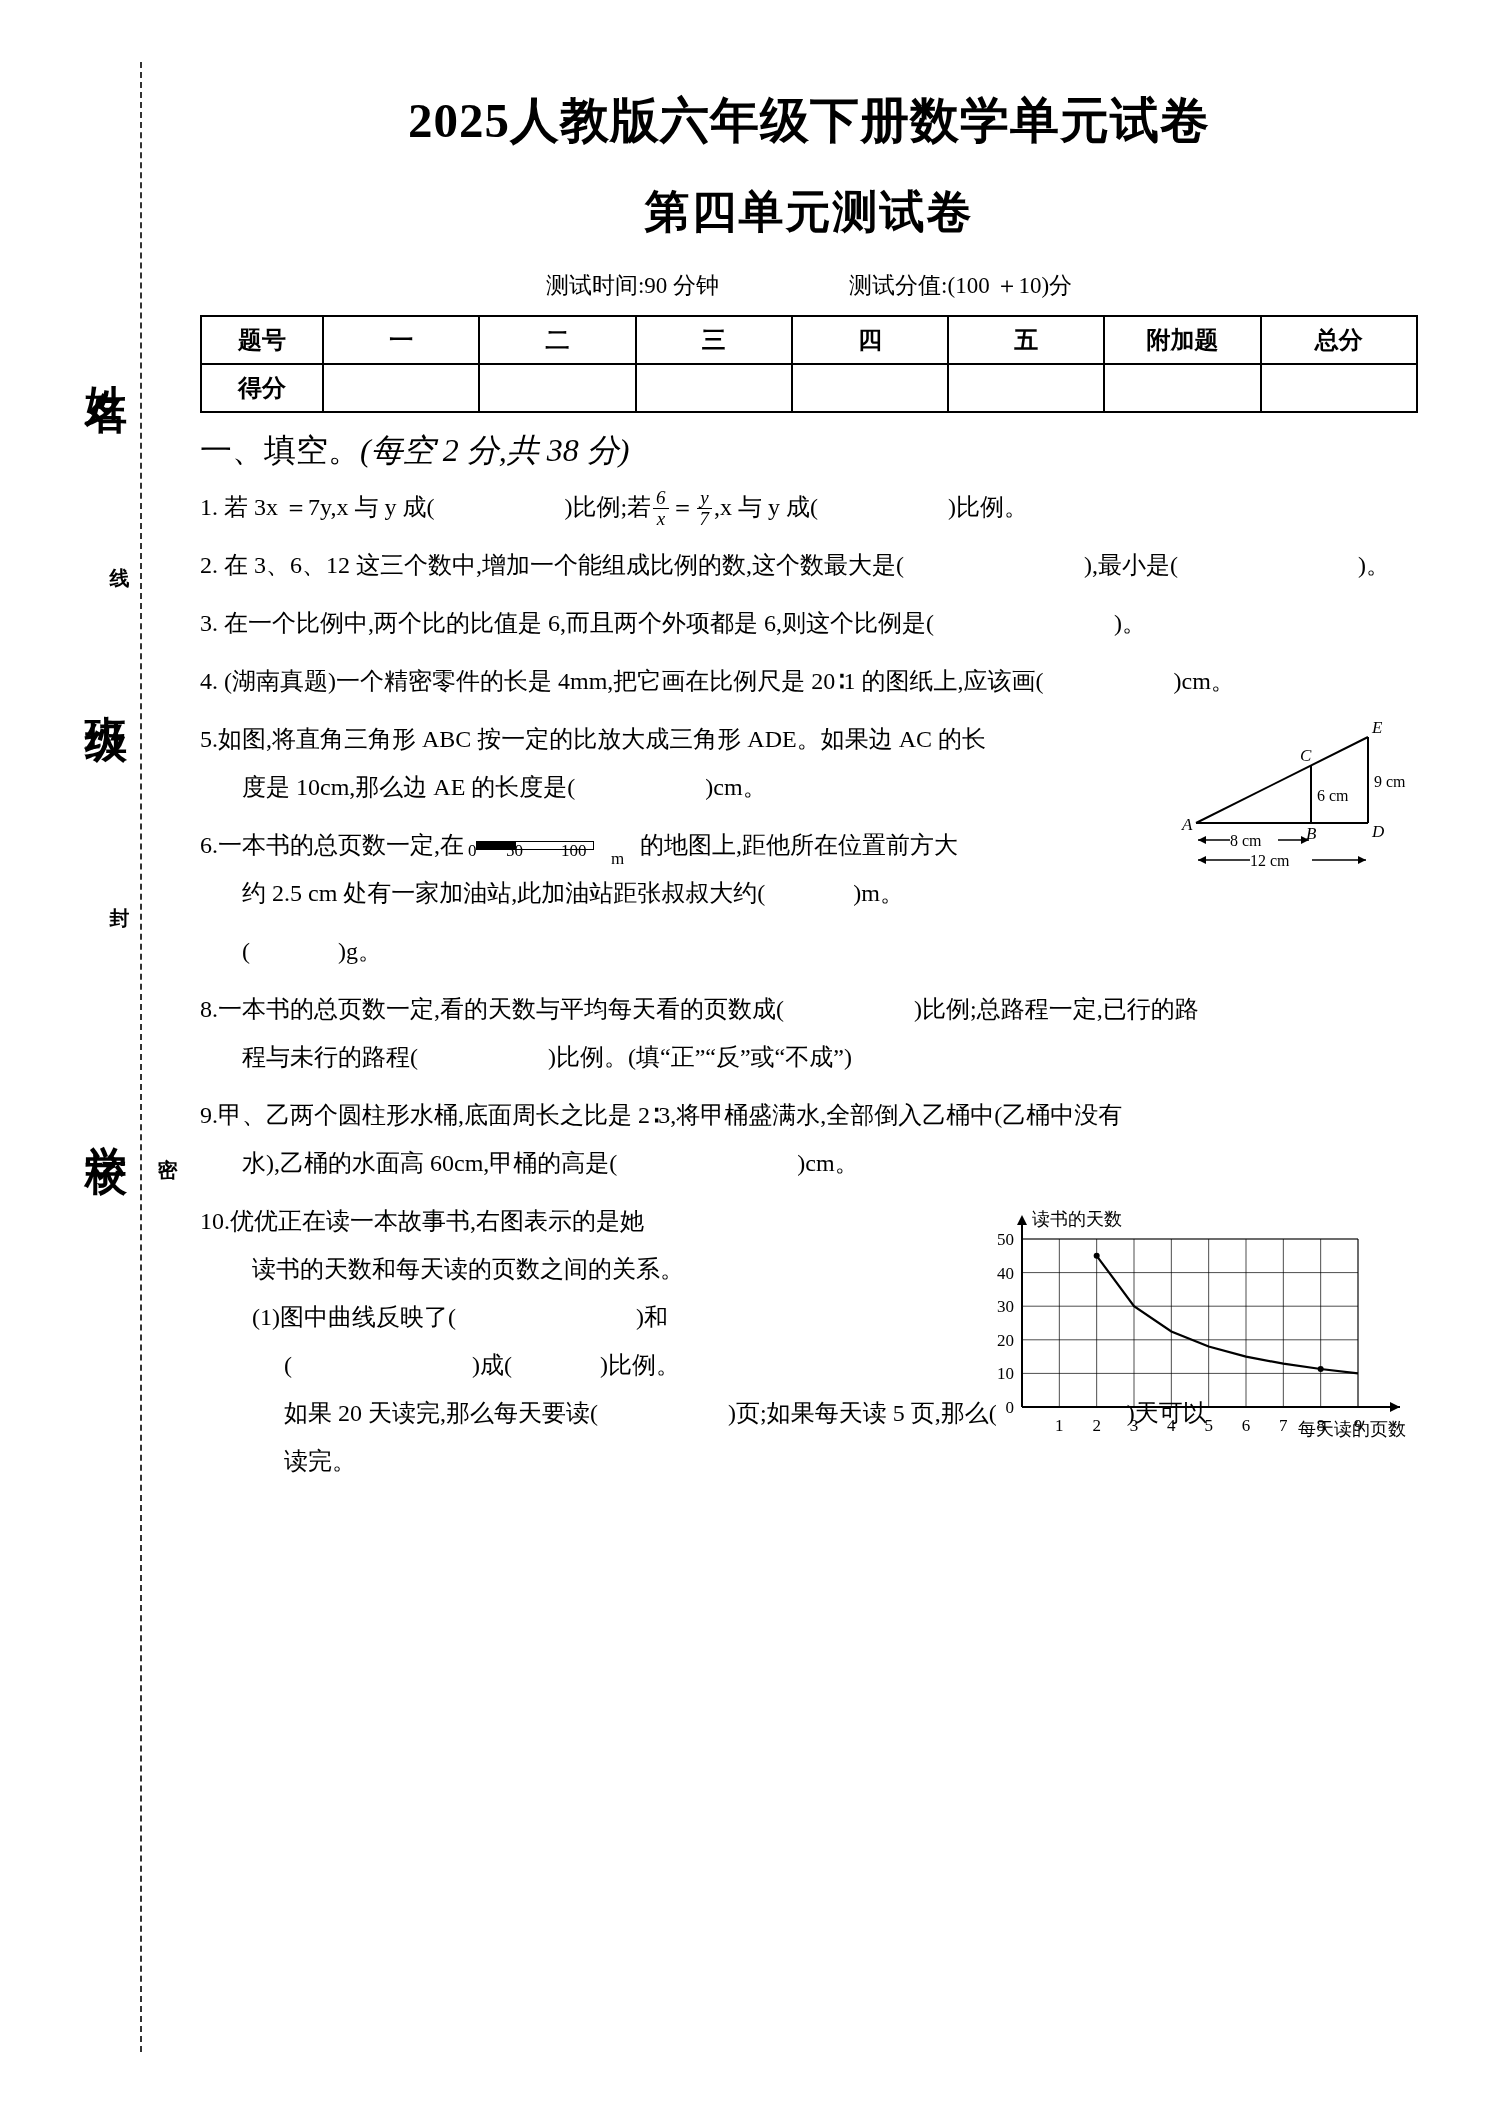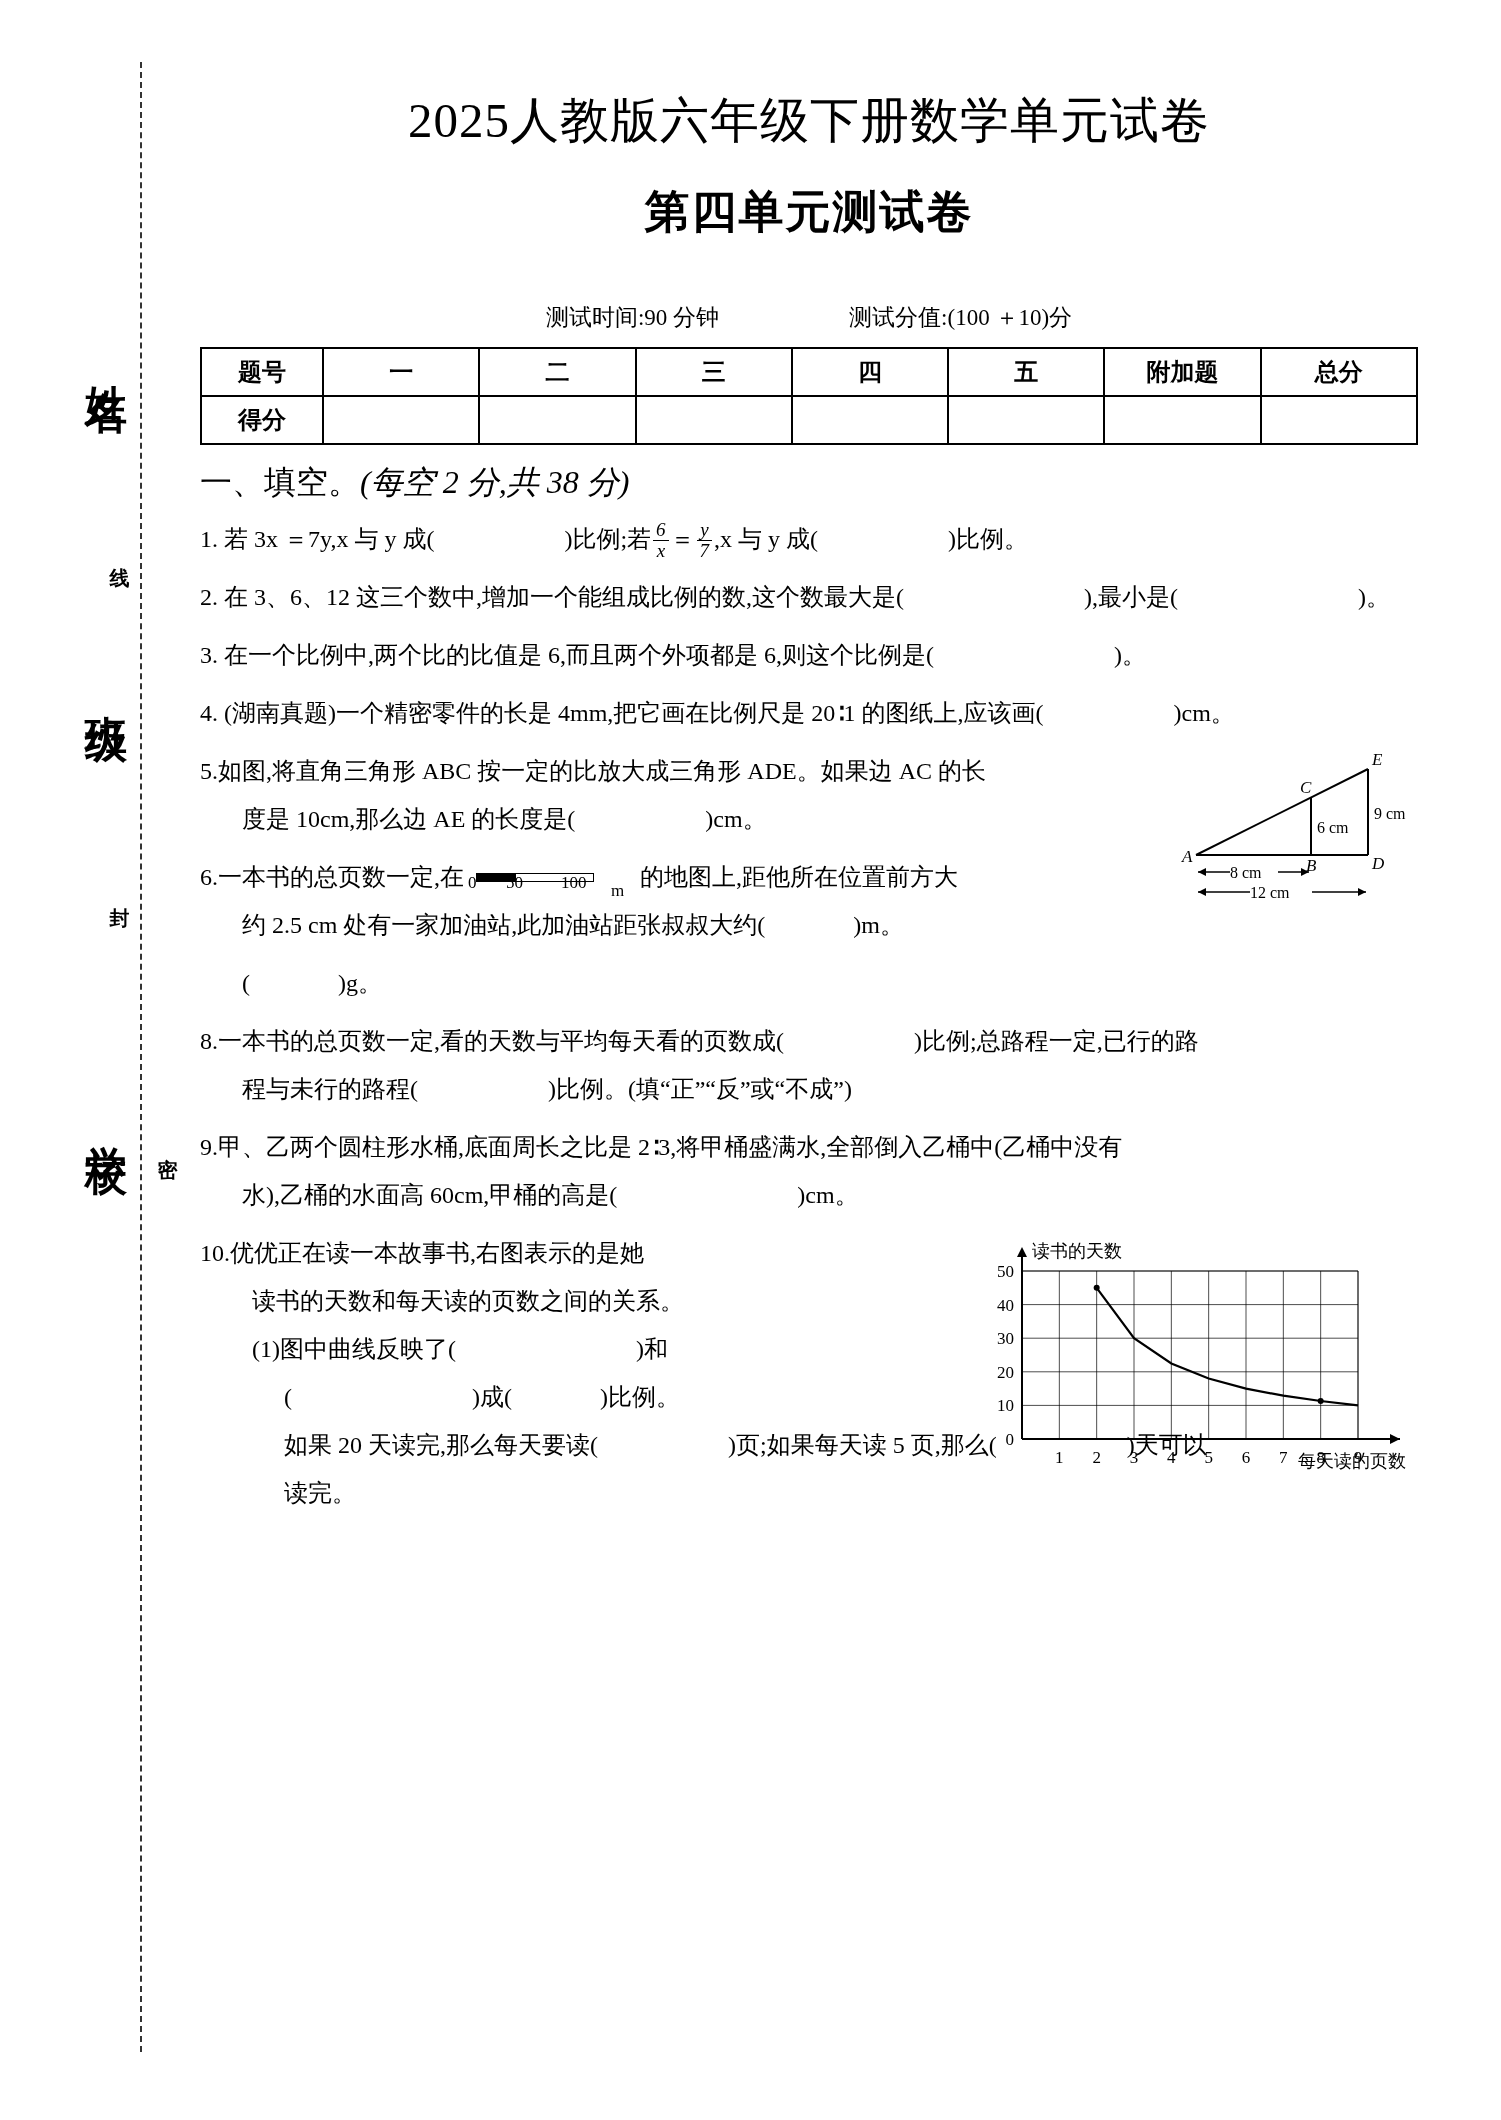--- a/index.html
+++ b/index.html
@@ -49,37 +49,37 @@
   .sheet {
     position: absolute;
     left: 200px;
     top: 60px;
     width: 1218px;
   }
 
   .title-main {
     text-align: center;
     font-size: 49px;
-    font-weight: normal;
+    font-weight: bold;
     letter-spacing: 1px;
     margin-top: 28px;
   }
   .title-sub {
     text-align: center;
     font-size: 45px;
     font-weight: bold;
     margin-top: 28px;
     letter-spacing: 2px;
   }
   .meta-row {
     display: flex;
     justify-content: center;
     gap: 130px;
     font-size: 23px;
-    margin-top: 60px;
+    margin-top: 28px;
     margin-bottom: 14px;
   }
 
   table.score {
     width: 100%;
     border-collapse: collapse;
     table-layout: fixed;
     padding-left: 16px;
   }
   table.score td {

